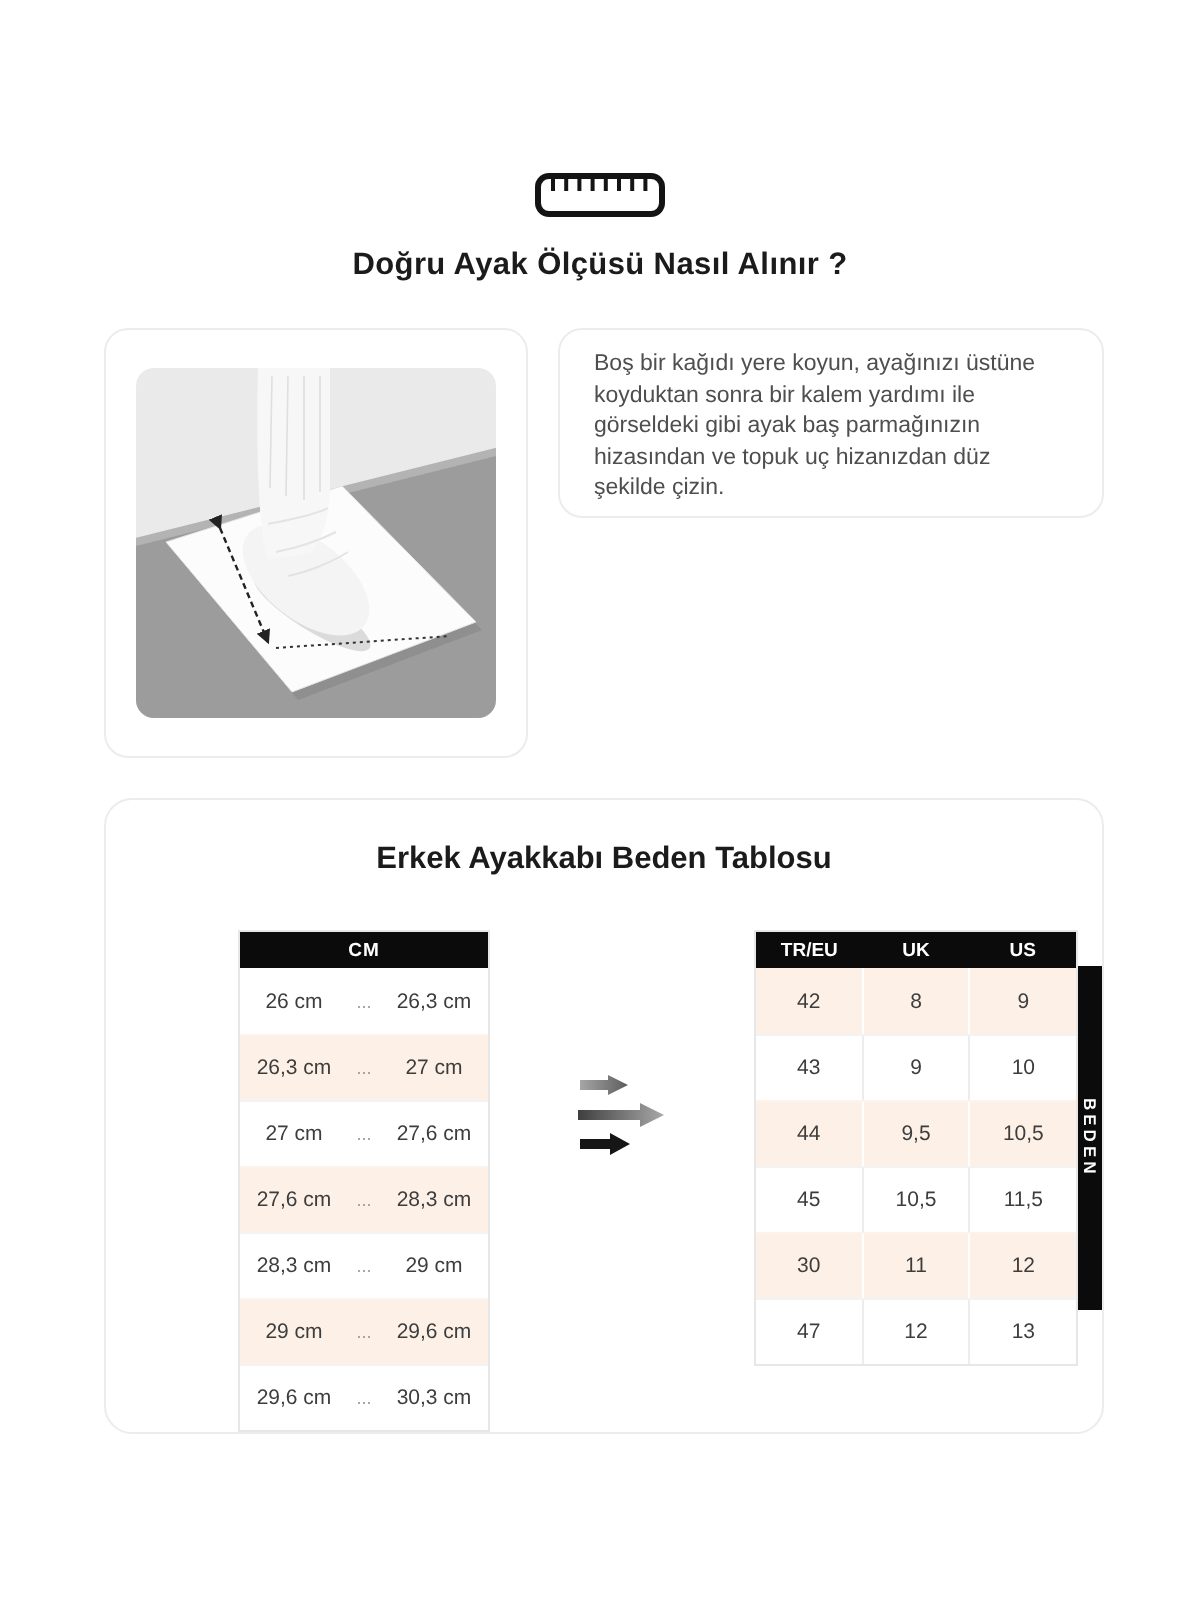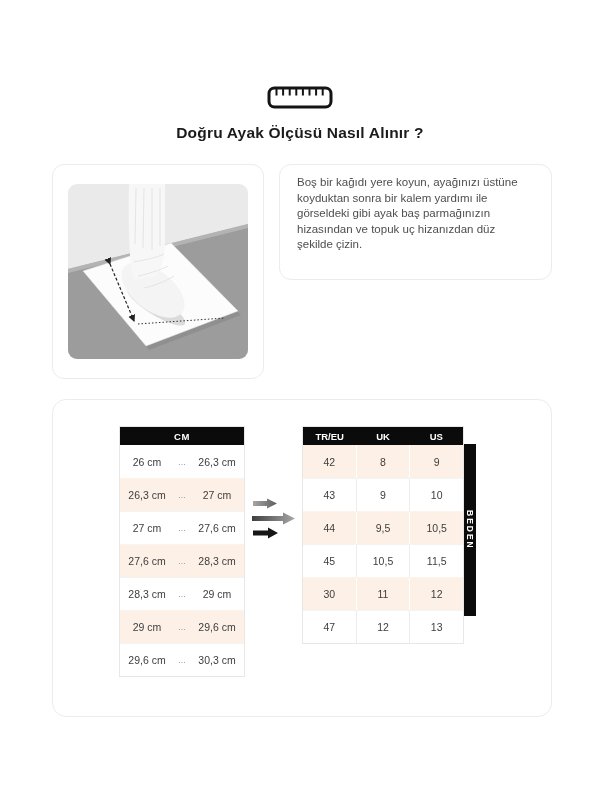--- a/index.html
+++ b/index.html
@@ -20,27 +20,27 @@
   .howto { margin:22px 48px 0 52px; display:flex; gap:15px; height:215px; }
   .photo-card {
     width:212px; border:1px solid #ececec; border-radius:12px;
     display:flex; align-items:center; justify-content:center; background:#fff;
   }
   .instr-col { flex:1; display:flex; flex-direction:column; gap:18px; }
   .instr-card {
     border:1px solid #ececec; border-radius:12px; background:#fff;
     font-size:11.5px; line-height:15.6px; color:#4e4e4e; padding:10px 17px;
   }
-  .instr-card.first { height:116px; }
+  .instr-card.first { height:95px; }
   .instr-card.second { flex:1; display:flex; align-items:center; }
 
   
   .size-card { margin:20px 48px 0 52px; height:318px; border:1px solid #ececec; border-radius:14px; background:#fff; }
   .size-title { padding-top:21px; text-align:center; font-size:15.5px; font-weight:700; color:#1b1b1b; }
-  .tables { display:flex; align-items:flex-start; margin-top:26px; padding-left:66px; }
+  .tables { display:flex; align-items:flex-start; margin-top:26px; padding-left:66px;justify-content:space-between; }
 
   .t-header { background:#0b0b0b; color:#fff; font-size:9.5px; font-weight:700; height:18px; display:flex; align-items:center; }
   .t-row { height:33px; display:flex; align-items:center; font-size:10.5px; color:#3d3d3d; background:#fff; }
   .t-row + .t-row { border-top:1px solid #f3f3f3; }
   .t-row.alt { background:#fdf1e7; border-top-color:#fbf3ec; }
 
   .cm-table { width:126px; border:1px solid #e7e7e7; }
   .cm-table .t-header { justify-content:center; letter-spacing:.5px; }
   .c-side { flex:1; text-align:center; }
   .c-dots { width:16px; text-align:center; color:#9a9a9a; font-size:9px; }
@@ -122,20 +122,21 @@
         </g>
       </svg>
     </div>
 
     <div class="instr-col">
       <div class="instr-card first">Boş bir kağıdı yere koyun, ayağınızı üstüne koyduktan sonra bir kalem yardımı ile görseldeki gibi ayak baş parmağınızın hizasından ve topuk uç hizanızdan düz şekilde çizin.</div>
     </div>
   </div>
 
   <div class="size-card">
+    <div class="size-title">Erkek Ayakkabı Beden Tablosu</div>
 
     <div class="tables">
 
       <div class="cm-table">
         <div class="t-header">CM</div>
         <div class="t-row">
           <span class="c-side">26 cm</span>
             <span class="c-dots">...</span>
             <span class="c-side">26,3 cm</span>
         </div>

